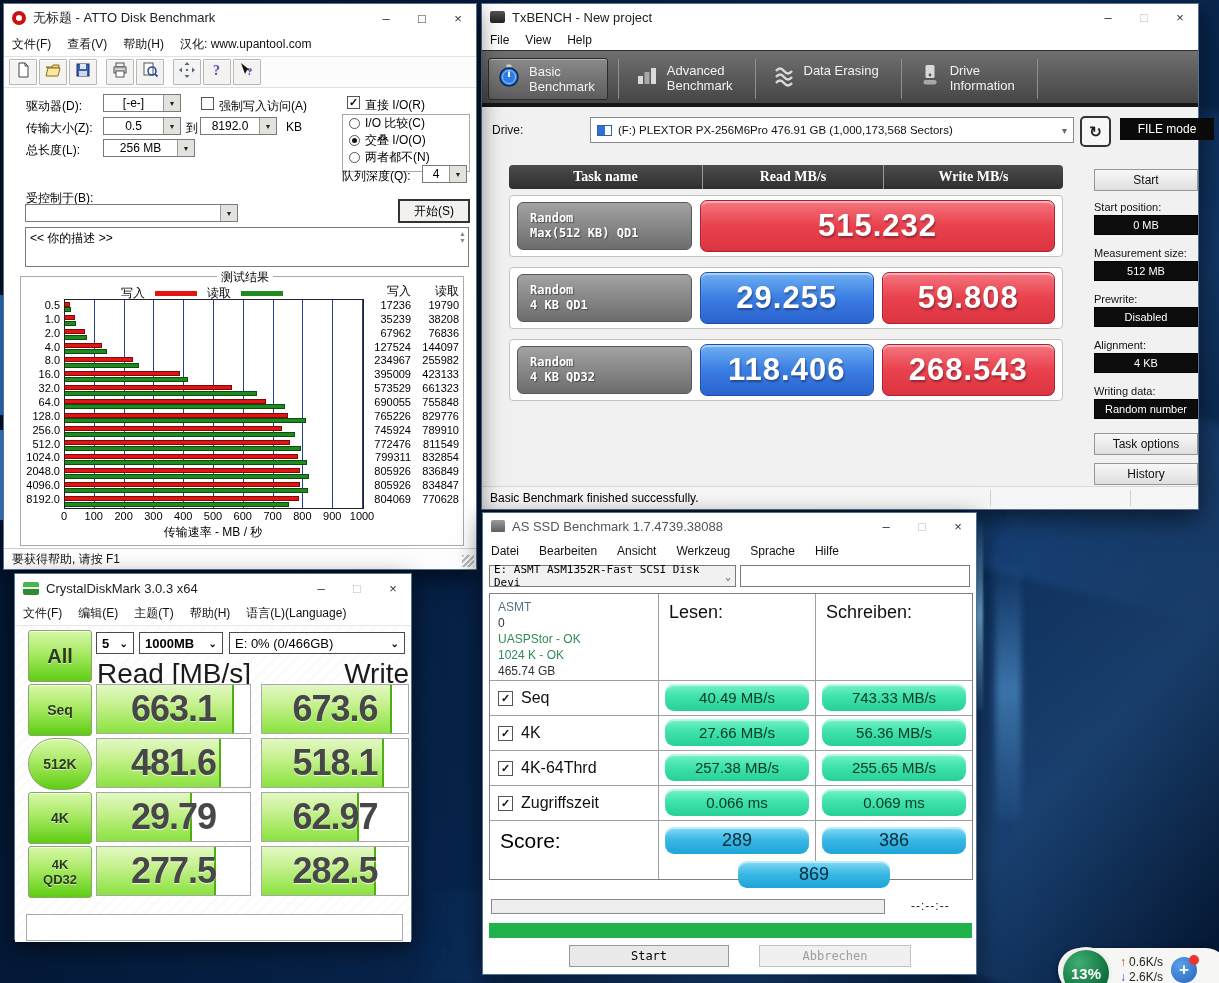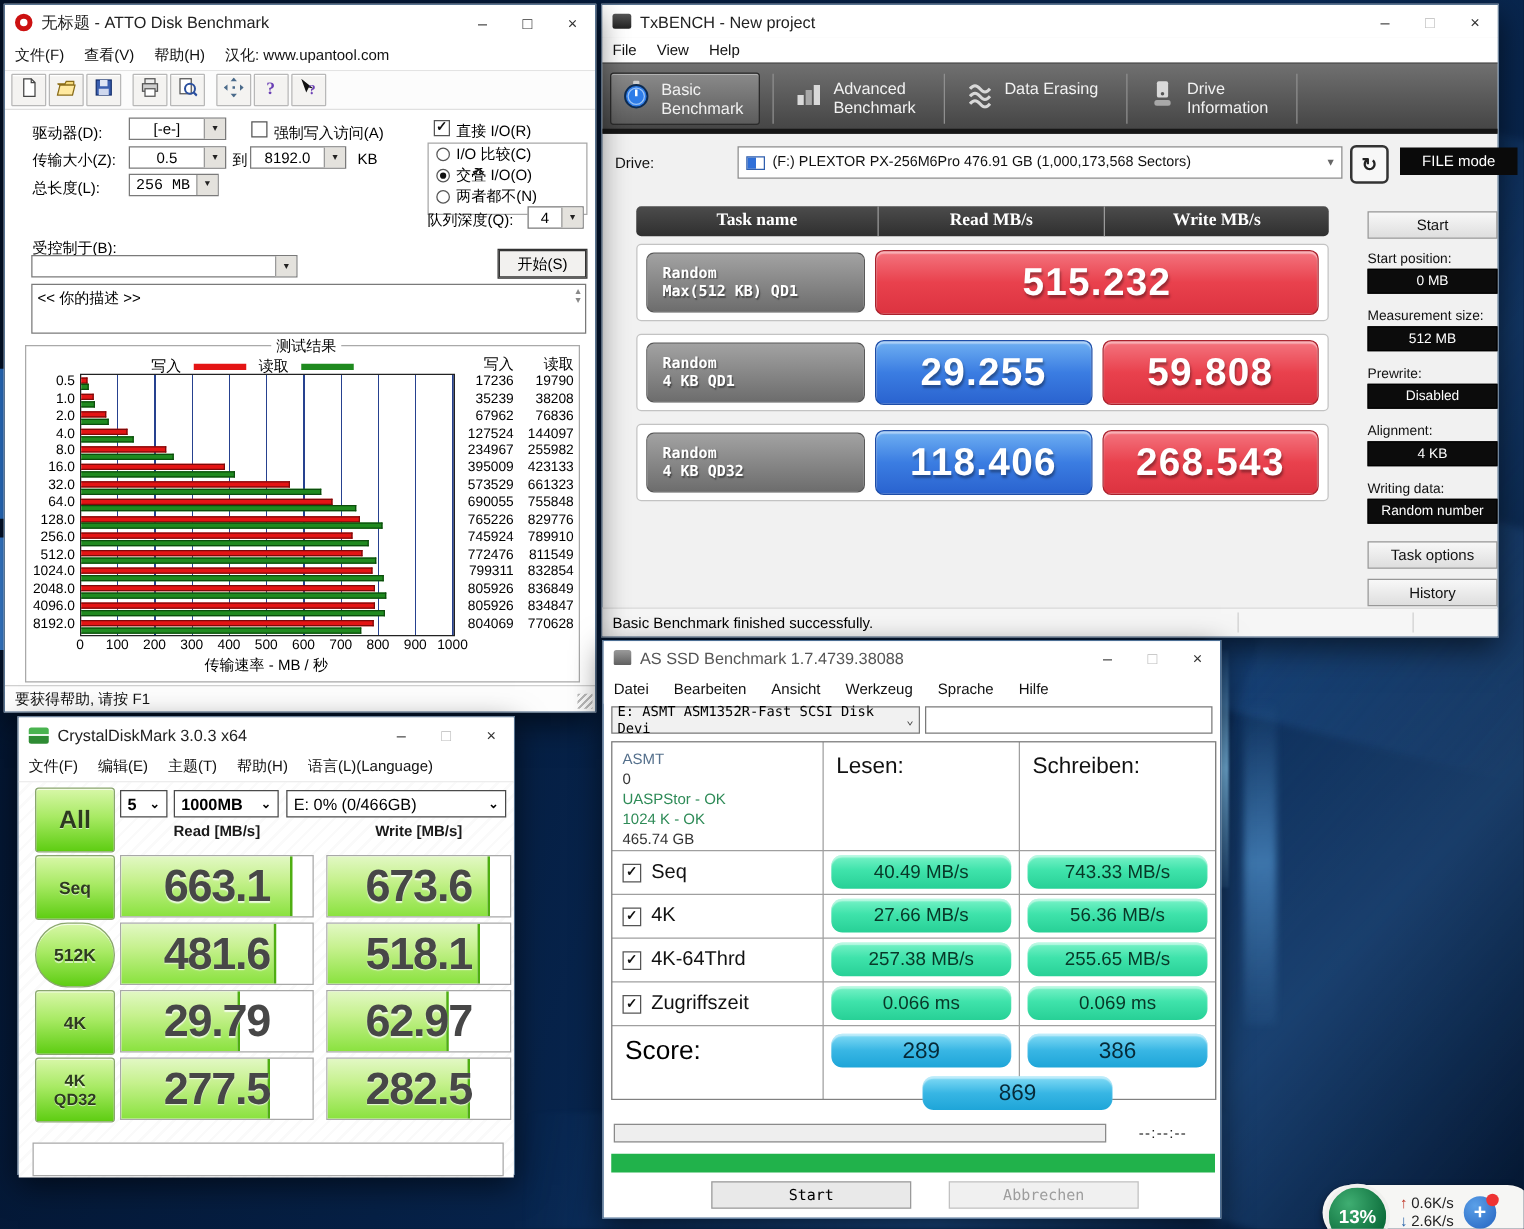--- a/index.html
+++ b/index.html
@@ -84,21 +84,21 @@
   #tx-status{position:absolute;left:0;bottom:0;width:100%;height:23px;background:#f6f6f6;border-top:1px solid #d9d9d9;display:flex;align-items:center;font-size:12px;padding-left:8px;box-sizing:border-box;}
   .tx-statsep{position:absolute;top:3px;bottom:3px;width:1px;background:#cfcfcf;}
   
   #cdm{left:14px;top:573px;width:398px;height:367px;background:#fff;}
   #cdm .tbar{height:28px;}
   #cdm .menubar{height:23px;border-bottom:1px solid #e7e7e7;}
   #cdm-body{position:relative;background:repeating-linear-gradient(135deg,#ffffff 0 6px,#fafafa 6px 8px);height:316px;}
   .cdm-btn{position:absolute;border:1px solid #8aa66f;border-radius:3px;background:linear-gradient(180deg,#d8f7a8 0%,#a8ea64 45%,#5ecd12 100%);box-shadow:inset 0 1px 0 rgba(255,255,255,.7);color:#2d3a20;display:flex;flex-direction:column;align-items:center;justify-content:center;font-weight:bold;text-shadow:0 1px 0 rgba(255,255,255,.6);}
   .cdm-select{position:absolute;height:22px;border:1px solid #4a4a4a;background:#fff;display:flex;align-items:center;padding:0 5px;font-size:13px;font-weight:bold;box-sizing:border-box;}
   .cdm-select .chev{margin-left:auto;font-size:10px;font-weight:bold;}
-  .cdm-head{position:absolute;font-size:12px;font-weight:bold;color:#1a1a1a;text-align:center;}
+  .cdm-head{position:absolute;font-size:28px;font-weight:normal;color:#1a1a1a;text-align:right;}
   .cdm-cell{position:absolute;height:50px;border:1px solid #a8a8a8;background:#fff;box-sizing:border-box;overflow:hidden;}
   .cdm-fill{position:absolute;left:0;top:0;bottom:0;background:linear-gradient(180deg,#e2f8c4 0%,#c6f18e 40%,#8ae23f 100%);border-right:2px solid #4fae12;}
   .cdm-num{position:absolute;inset:0;display:flex;align-items:center;justify-content:center;font-size:36px;font-weight:bold;color:#474747;text-shadow:0 1px 1px rgba(255,255,255,.8);letter-spacing:-1px;}
   .cdm-combox{position:absolute;border:1px solid #a8a8a8;background:#fff;}
   
   #as{left:482px;top:512px;width:495px;height:463px;background:#fff;border:1px solid #4d6f94;}
   #as .tbar{height:26px;}
   #as .menubar{height:24px;}
   #as-drive{position:absolute;left:6px;top:52px;width:247px;height:22px;background:#f1f1f1;border:1px solid #7a7a7a;display:flex;align-items:center;font-family:"DejaVu Sans Mono",monospace;font-size:11px;padding:0 4px;box-sizing:border-box;}
   #as-drive .chev{margin-left:auto;font-size:10px;color:#444;}
@@ -370,21 +370,21 @@
       <span class="cval">0.5</span>
         <span class="cbtn">▼</span>
     </div>
     <span class="lbl" style="left:182px;top:32px;">到</span>
     <div class="combo" style="left:196px;top:29px;width:77px;height:18px;">
       <span class="cval">8192.0</span>
         <span class="cbtn">▼</span>
     </div>
     <span class="lbl" style="left:282px;top:32px;">KB</span>
     <span class="lbl" style="left:22px;top:54px;">总长度(L):</span>
-    <div class="combo" style="left:99px;top:51px;width:72px;height:18px;font-family:Liberation Mono, monospace;">
+    <div class="combo" style="left:99px;top:51px;width:92px;height:18px;">
       <span class="cval">256 MB</span>
         <span class="cbtn">▼</span>
     </div>
     <span class="lbl" style="left:338px;top:80px;">队列深度(Q):</span>
     <div class="combo" style="left:418px;top:77px;width:45px;height:18px;">
       <span class="cval">4</span>
         <span class="cbtn">▼</span>
     </div>
     <span class="lbl" style="left:22px;top:102px;">受控制于(B):</span>
     <div class="combo" style="left:21px;top:116px;width:213px;height:18px;">

